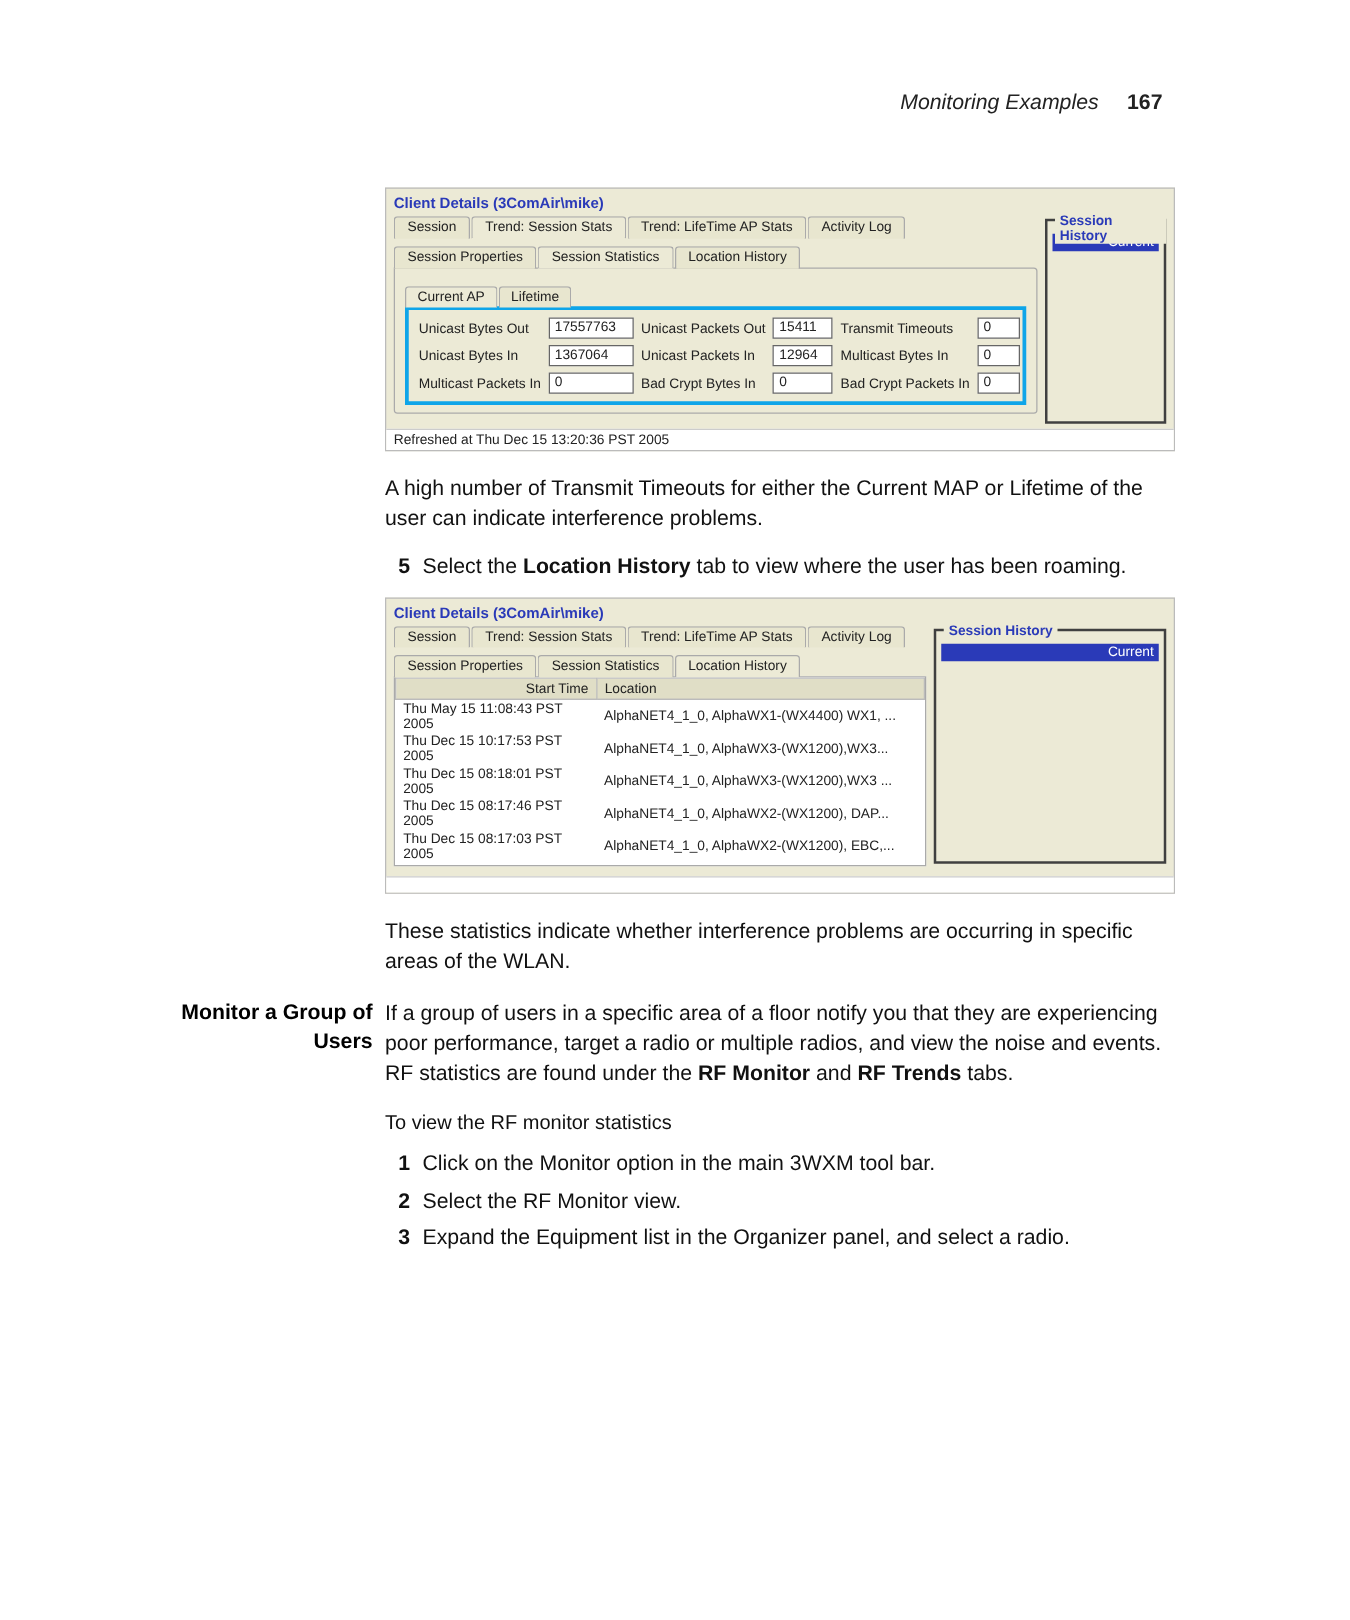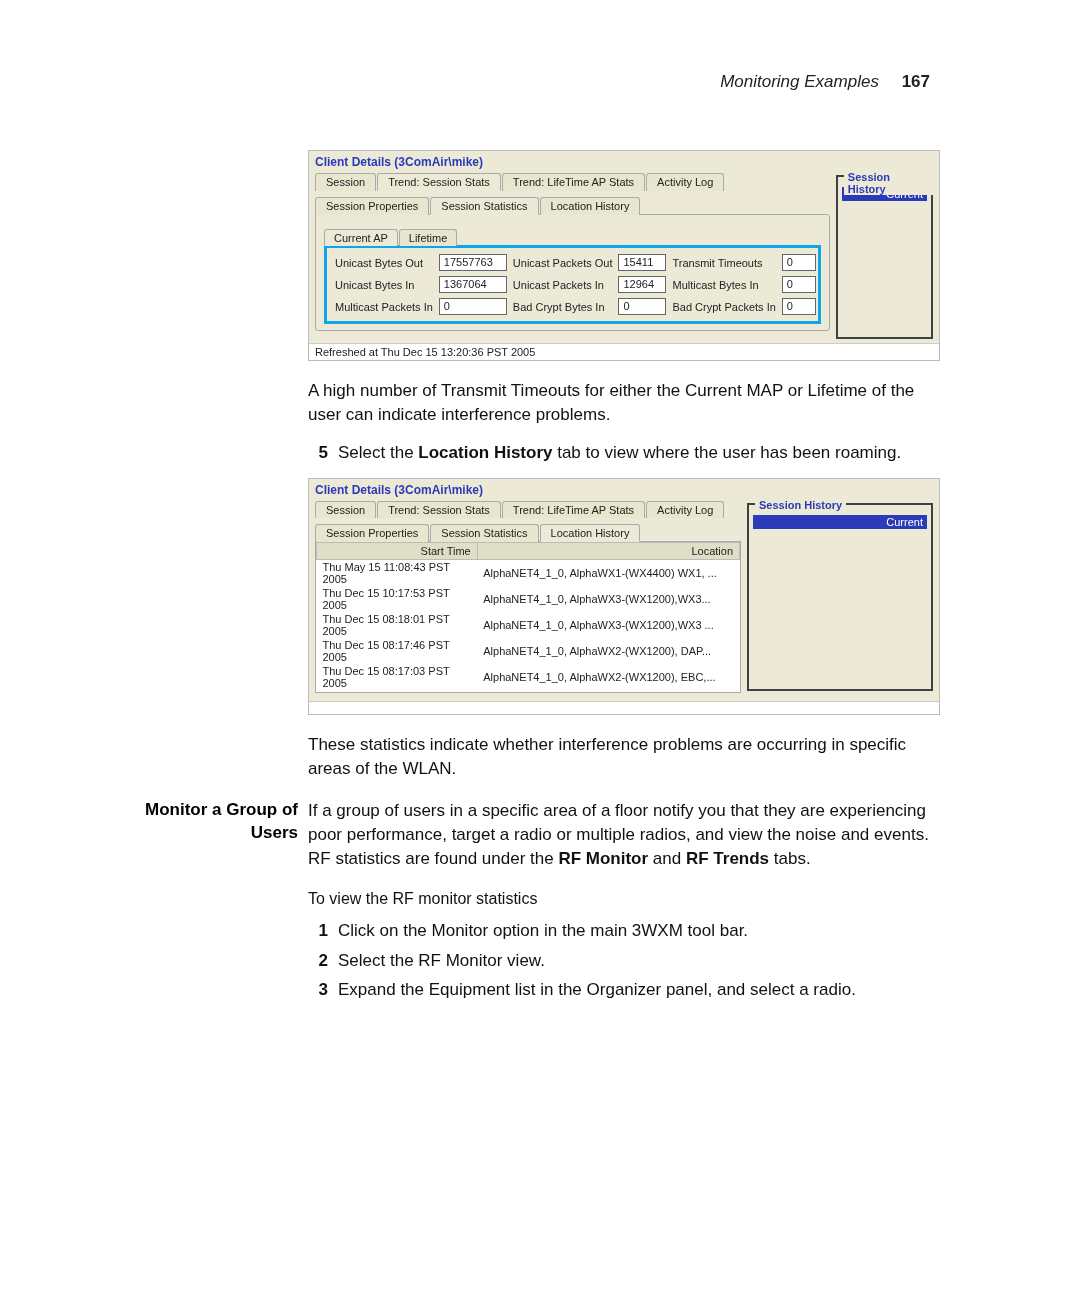--- a/index.html
+++ b/index.html
@@ -142,21 +142,21 @@
       <div class="tab-row2">
         <div class="tab">Session Properties</div>
         <div class="tab">Session Statistics</div>
         <div class="tab sel">Location History</div>
       </div>
       <div class="loc-table-wrap" style="margin-top:-1px;">
         <table class="loc-table">
           <thead>
             <tr>
               <th style="width:38%;text-align:right;">Start Time</th>
-              <th style="text-align:right;">Location</th>
+              <th style="text-align:left;">Location</th>
             </tr>
           </thead>
           <tbody>
             <tr>
                     <td>Thu May 15 11:08:43 PST 2005</td>
                     <td>AlphaNET4_1_0, AlphaWX1-(WX4400) WX1, ...</td>
                   </tr>
             <tr>
                     <td>Thu Dec 15 10:17:53 PST 2005</td>
                     <td>AlphaNET4_1_0, AlphaWX3-(WX1200),WX3...</td>

